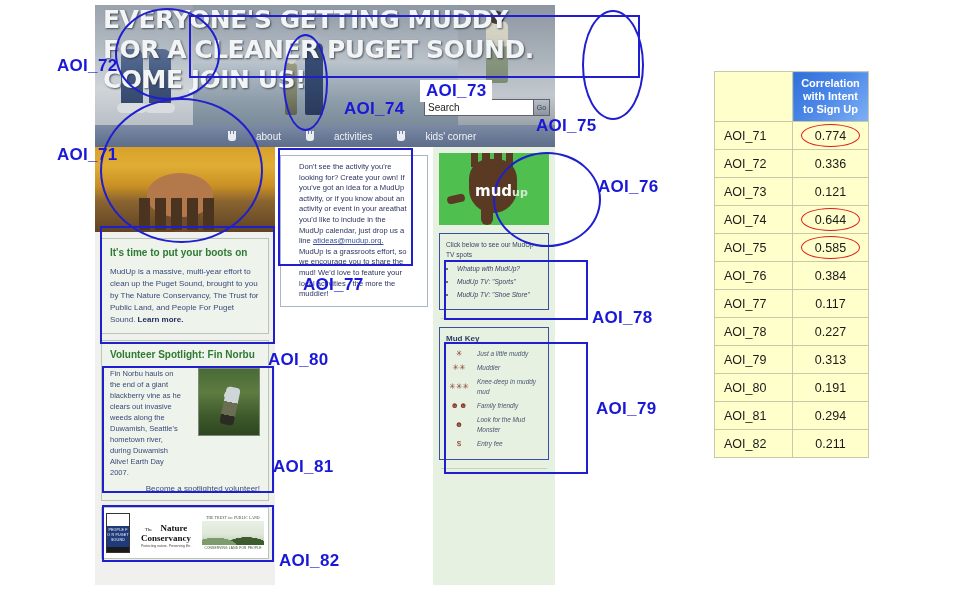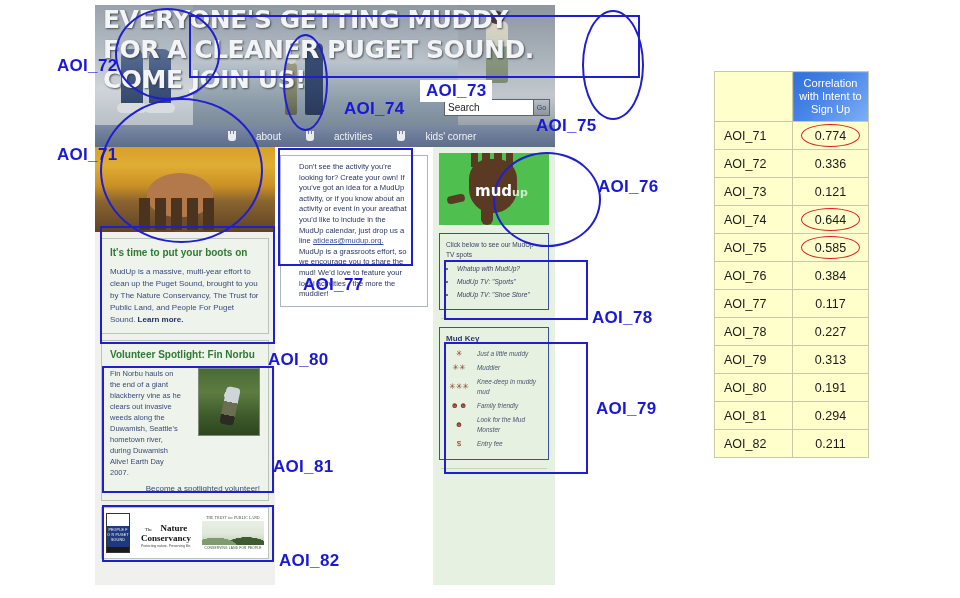--- a/index.html
+++ b/index.html
@@ -89,21 +89,21 @@
     text-shadow:1px 1px 2px rgba(40,45,55,.75);
   }
 
   
   .search-wrap {
     position:absolute; right:5px; top:94px;
     display:flex; align-items:center;
     border:1px solid #5d6470; background:#ffffff;
   }
   .search-input {
-    width:88px; height:15px; line-height:15px;
+    width:108px; height:15px; line-height:15px;
     border:0; outline:0; padding:0 3px;
     font-family:"Liberation Sans", sans-serif; font-size:10px; color:#222;
     background:#fff;
   }
   .search-go {
     width:16px; height:15px;
     background:linear-gradient(180deg,#b9bfc7,#8d949d);
     border-left:1px solid #5d6470;
     font-size:7px; color:#32405a; text-align:center; line-height:15px;
     font-family:"Liberation Sans", sans-serif;
@@ -294,21 +294,21 @@
     border:1px solid #c9c9a8;
     background:#ffffcc;
     font-size:12.5px; color:#1a1a1a;
     padding:5px 6px; height:28px;
   }
   #tbl td.lab { width:78px; text-align:left; padding-left:9px; }
   #tbl td.val { width:76px; text-align:center; position:relative; }
   #tbl th.corner { background:#ffffcc; border:1px solid #c9c9a8; }
   #tbl th.hdr {
     background:linear-gradient(135deg,#2f6fd8 0%, #4a86e8 45%, #7fb0f5 100%);
-    color:#ffffff; font-weight:normal; font-size:11px; line-height:13px;
+    color:#ffffff; font-weight:bold; font-size:11px; line-height:13px;
     padding:5px 4px; text-align:center; width:76px;
   }
   .oval-mark {
     position:absolute; left:8px; top:2px; right:8px; bottom:2px;
     border:1.6px solid #e01b1b; border-radius:50%;
     pointer-events:none;
   }
 </style>
 </head>
 <body>

